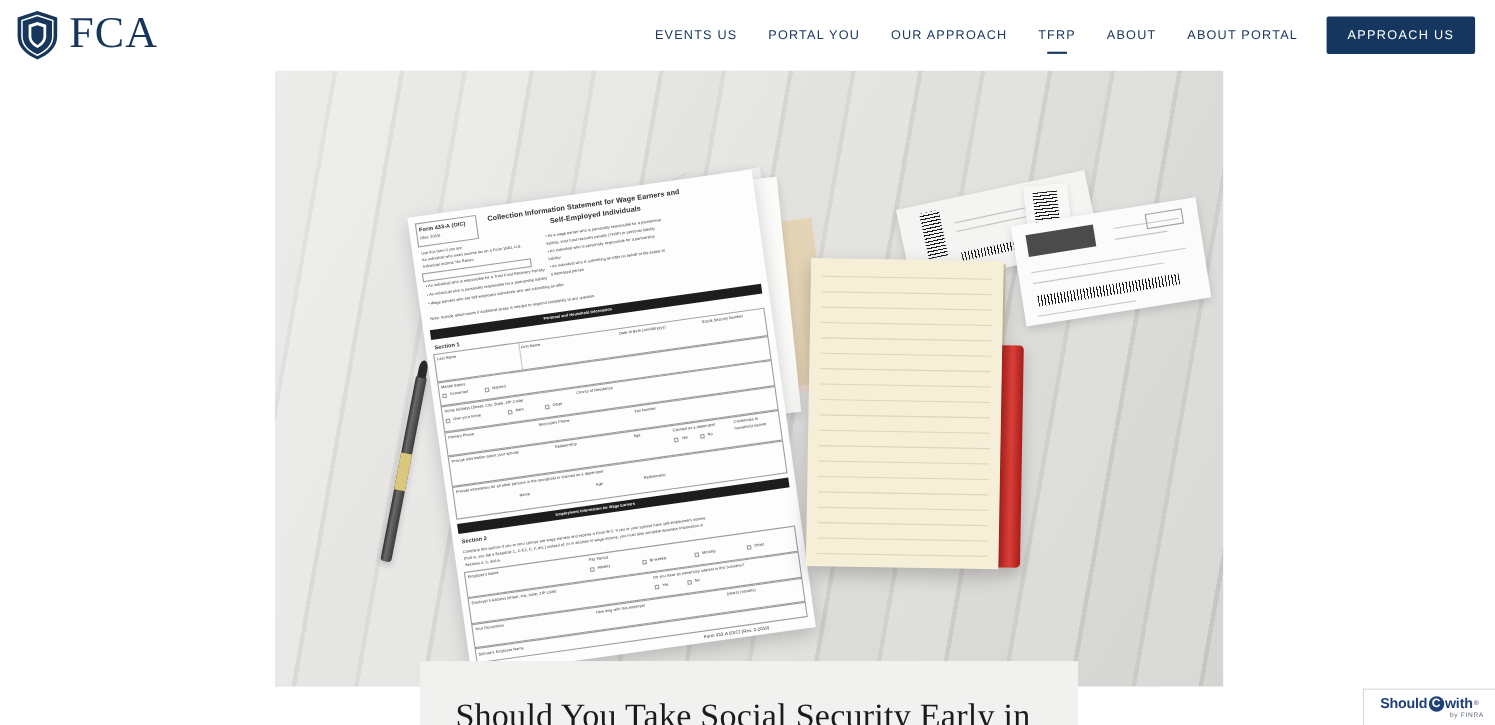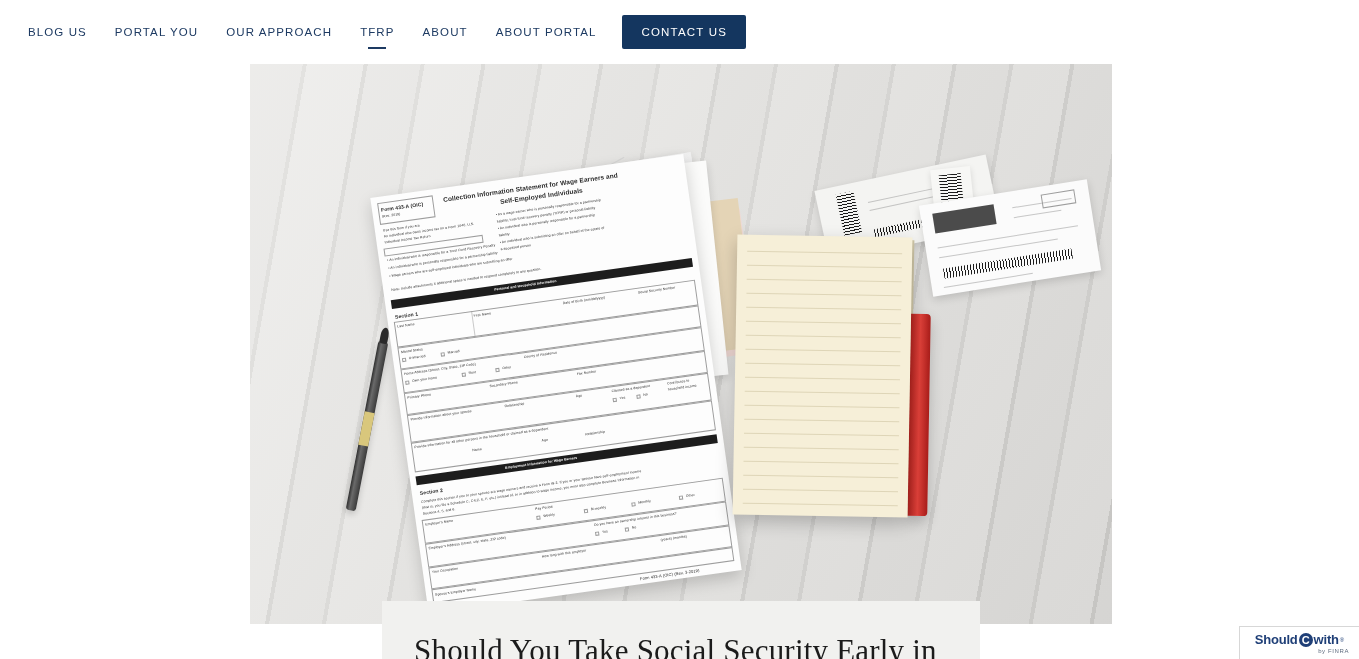--- a/index.html
+++ b/index.html
@@ -373,29 +373,40 @@
     margin-top: 1px;
     align-self: flex-end;
     margin-right: 10px;
   }
 </style>
 </head>
 <body>
 
 <header class="site-header">
 
+  <a class="brand" href="#">
+    <span class="brand-shield">
+      <svg width="40" height="46" viewBox="0 0 40 46" xmlns="http://www.w3.org/2000/svg">
+        <path d="M20 1 L38 7 V24 C38 34 30 41 20 45 C10 41 2 34 2 24 V7 Z" fill="#16365c"></path>
+        <path d="M20 5 L34 9.6 V24 C34 32 27.5 37.8 20 41.2 C12.5 37.8 6 32 6 24 V9.6 Z" fill="none" stroke="#ffffff" stroke-width="1.4"></path>
+        <path d="M20 11 L28 13.6 V24 C28 29 24.2 32.6 20 34.6 C15.8 32.6 12 29 12 24 V13.6 Z" fill="#ffffff"></path>
+        <path d="M20 14 L25.5 15.8 V24 C25.5 27.6 22.9 30.3 20 31.8 C17.1 30.3 14.5 27.6 14.5 24 V15.8 Z" fill="#16365c"></path>
+      </svg>
+    </span>
+    <span class="brand-wordmark">FCA</span>
+  </a>
 
   <nav class="main-nav">
-    <a class="nav-item" href="#">BLOG US</a>
+    <a class="nav-item" href="#">EVENTS US</a>
     <a class="nav-item" href="#">PORTAL YOU</a>
     <a class="nav-item" href="#">OUR APPROACH</a>
     <a class="nav-item active" href="#">TFRP</a>
     <a class="nav-item" href="#">ABOUT</a>
     <a class="nav-item" href="#">ABOUT PORTAL</a>
-    <button class="nav-cta">CONTACT US</button>
+    <button class="nav-cta">APPROACH US</button>
   </nav>
 </header>
 
 <section class="hero">
 
   <div class="hero-image">
     <div class="wood"></div>
 
     <div class="marble">
       <div class="marble-vein" style="left:10px;top:40px;width:200px;transform:rotate(14deg)"></div>

